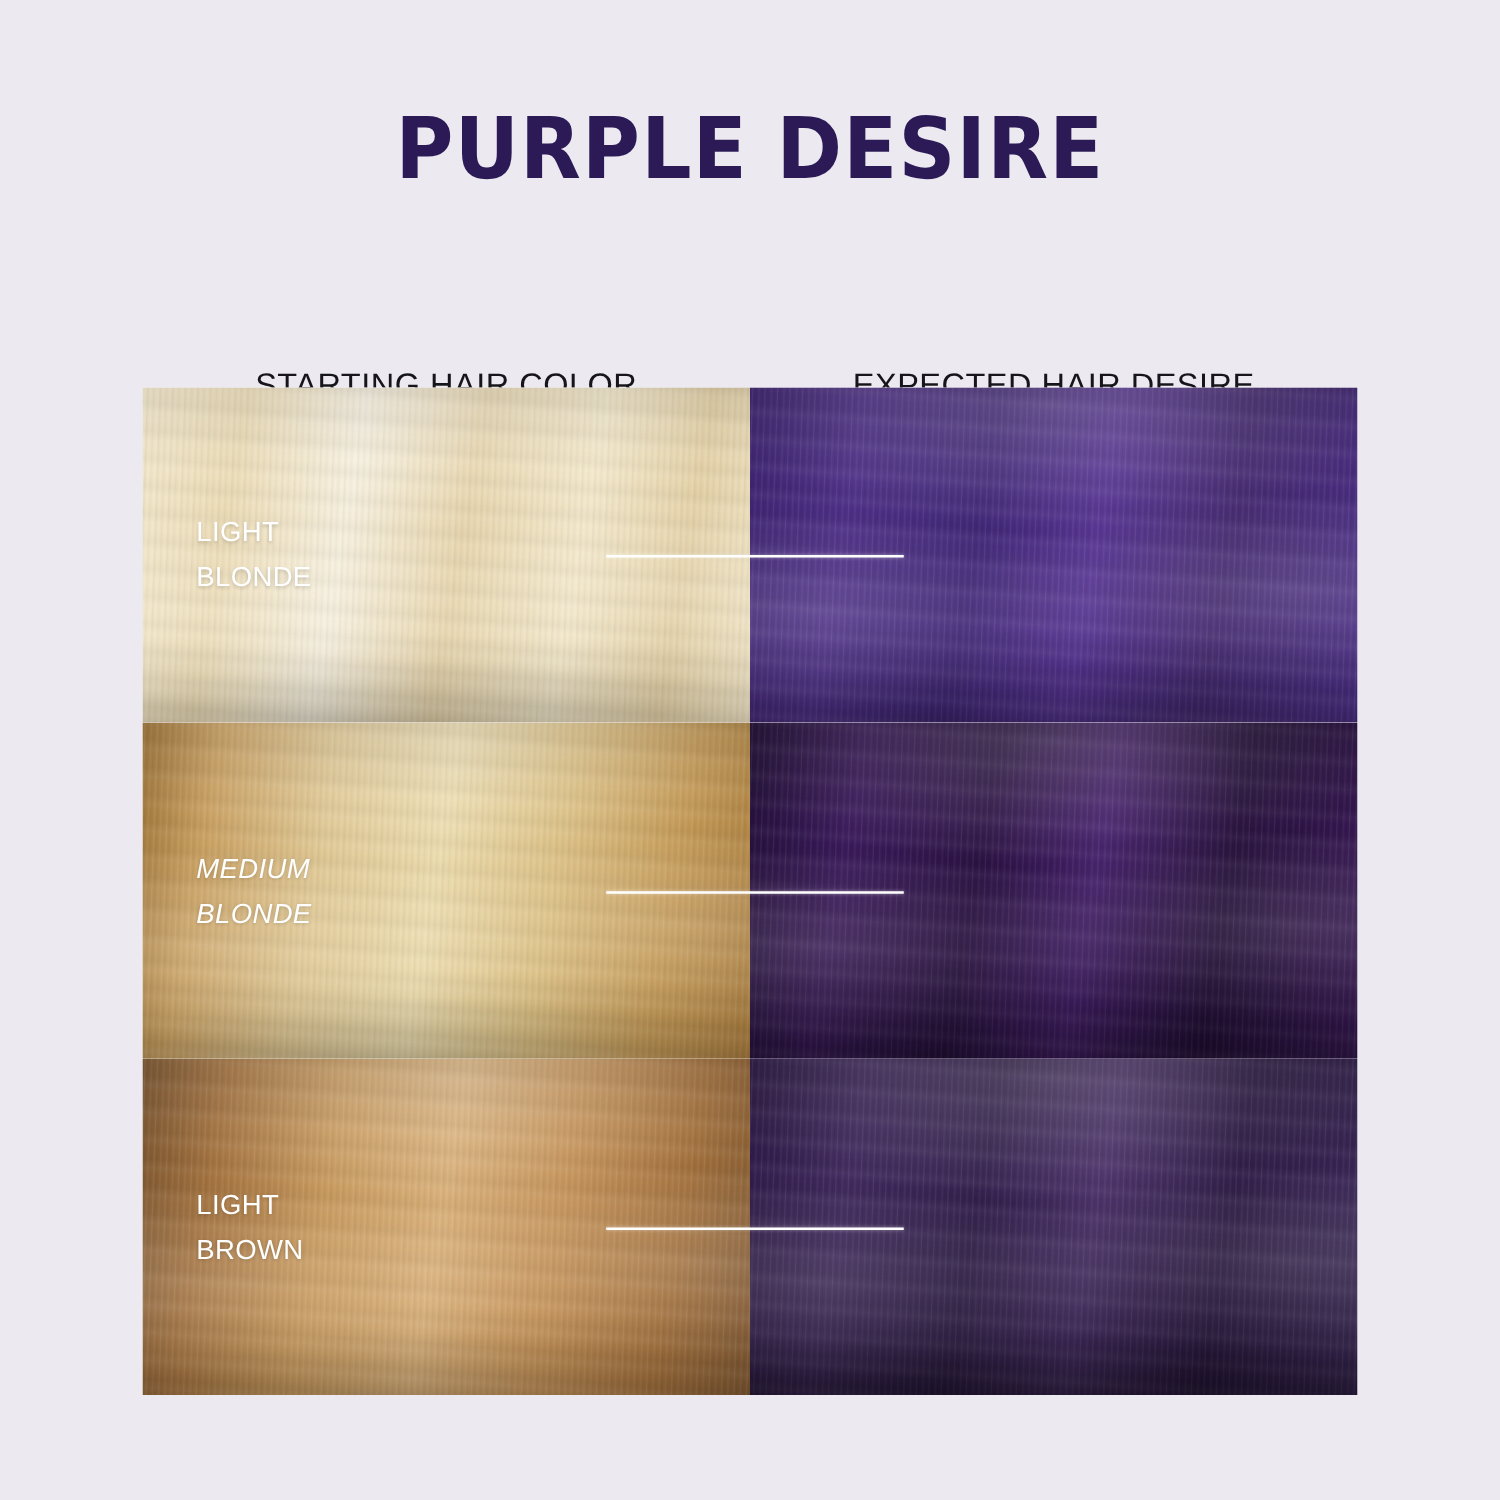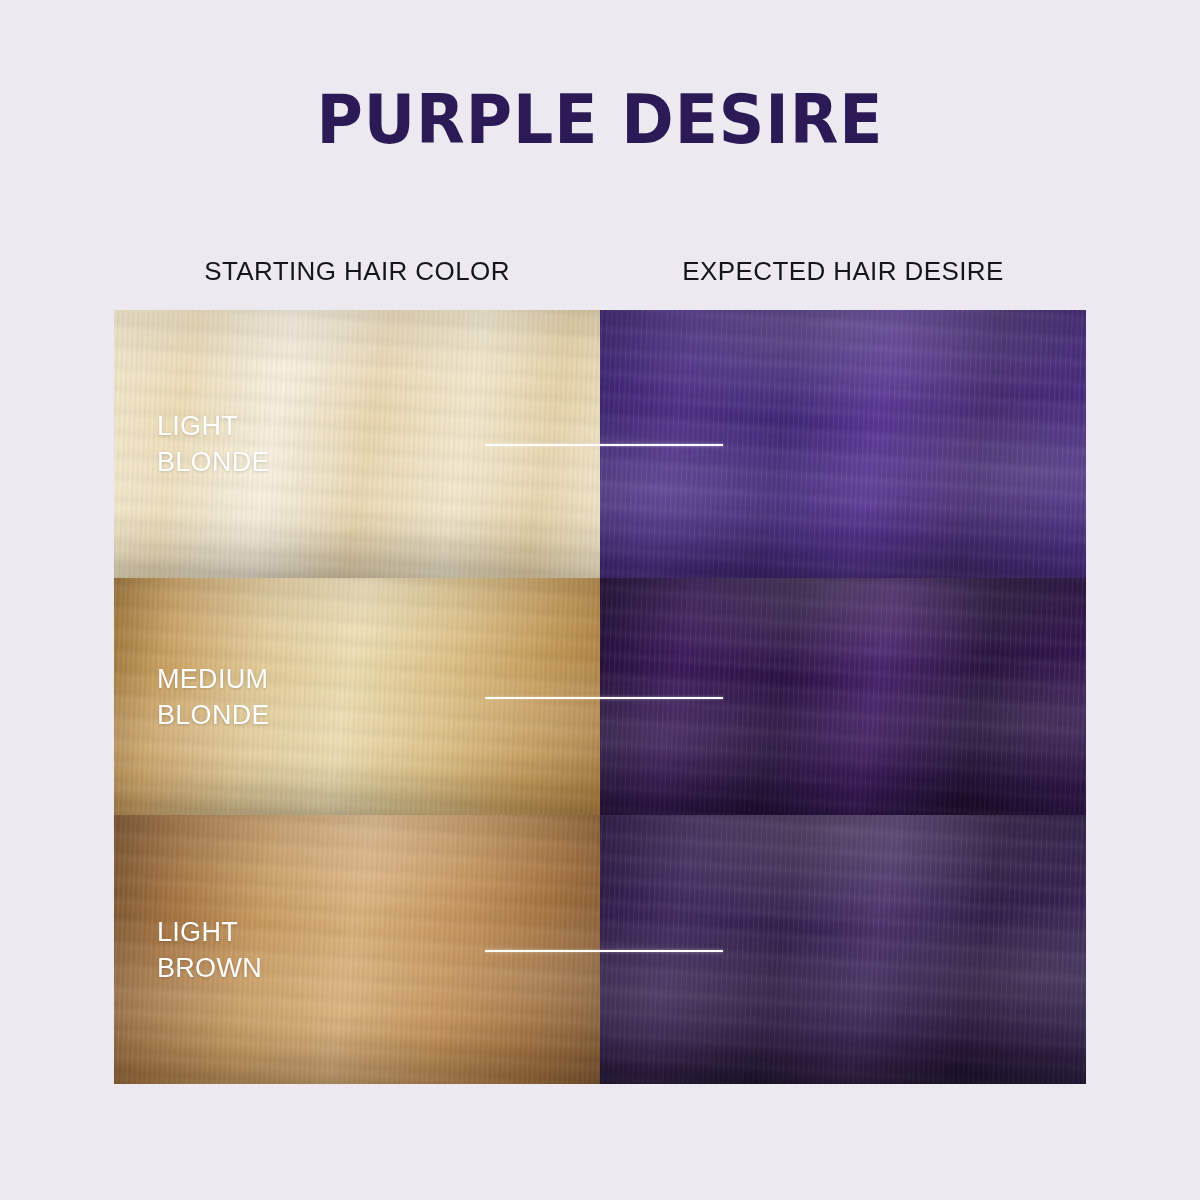--- a/index.html
+++ b/index.html
@@ -43,20 +43,21 @@
   }
   .col-header {
     flex: 1 1 50%;
     text-align: center;
     font-family: "Liberation Sans", sans-serif;
     font-size: 26px;
     font-weight: 400;
     letter-spacing: 0.4px;
     color: #16161a;
     line-height: 34px;
+    margin-top: 37px;
   }
 
   
   .grid {
     position: absolute;
     left: 114px;
     top: 310px;
     width: 972px;
     height: 806px;
     display: flex;
@@ -65,21 +66,21 @@
     background: #eceaf0;
   }
 
   .row {
     position: relative;
     display: flex;
     width: 100%;
     overflow: hidden;
   }
   .row-1 { height: 268px; }
-  .row-2 { height: 237px; }
+  .row-2 { height: 269px; font-style: italic; }
   .row-3 { height: 269px; }
 
   .cell {
     position: relative;
     width: 50%;
     height: 100%;
     overflow: hidden;
   }
 
   
@@ -180,21 +181,21 @@
 
   
   .row-label {
     position: absolute;
     left: 43px;
     top: 50%;
     transform: translateY(-50%);
     z-index: 5;
     color: #ffffff;
     font-family: "Liberation Sans", sans-serif;
-    font-size: 27px;
+    font-size: 22px;
     font-weight: 400;
     line-height: 36px;
     letter-spacing: 0.3px;
     text-shadow: 0 1px 3px rgba(0,0,0,0.18);
     white-space: pre-line;
   }
 
   
   .connector {
     position: absolute;

